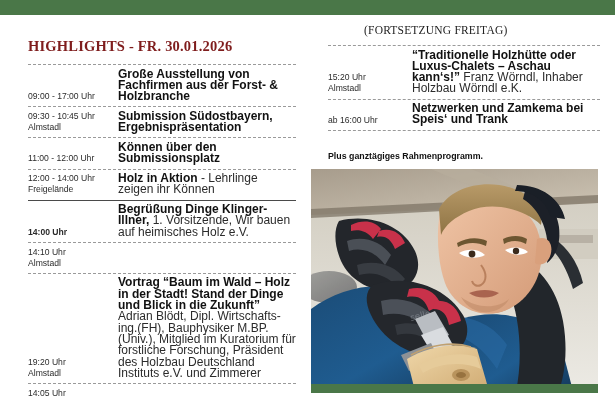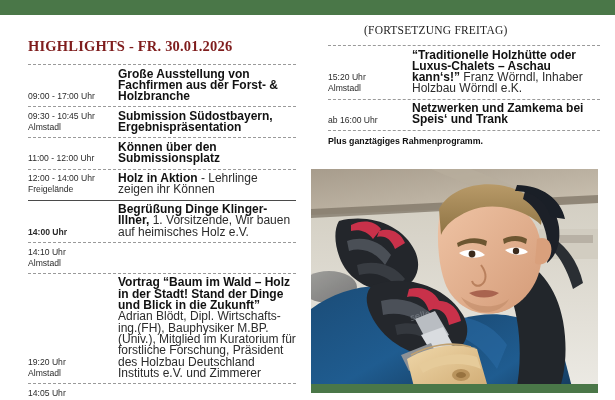--- a/index.html
+++ b/index.html
@@ -43,21 +43,21 @@
   }
   .col-right .row .when{flex:0 0 78px;}
   .row .when .w2{display:block;}
   .row .when.b{font-weight:bold;}
   .row .what{
     flex:1 1 auto;font-size:12px;line-height:11.3px;color:#2b2b2b;
   }
   .what b{font-weight:bold;color:#111;}
 
   .note{
-    font-size:8.8px;font-weight:bold;color:#111;margin-top:5px;
+    font-size:8.8px;font-weight:bold;color:#111;margin-top:20px;
   }
 
   
   .photo{
     position:absolute;left:311px;top:169px;width:287px;height:222px;
     overflow:hidden;background:#8d8a82;
   }
   .photo svg{display:block;width:287px;height:222px;}
   .photo-band{
     position:absolute;left:311px;top:384px;width:287px;height:9px;

